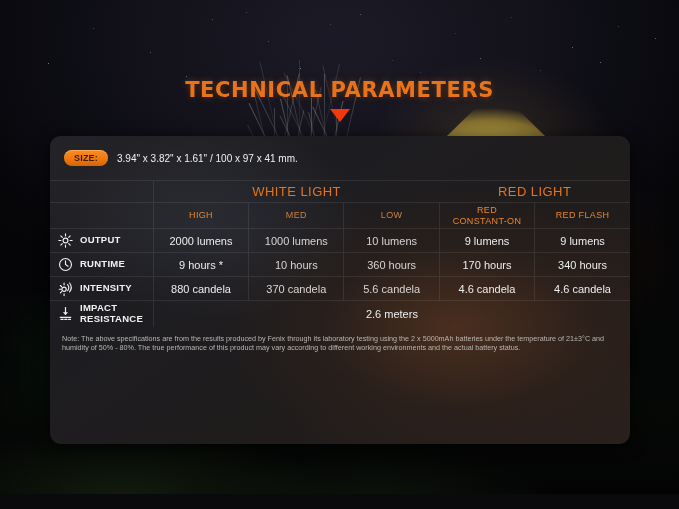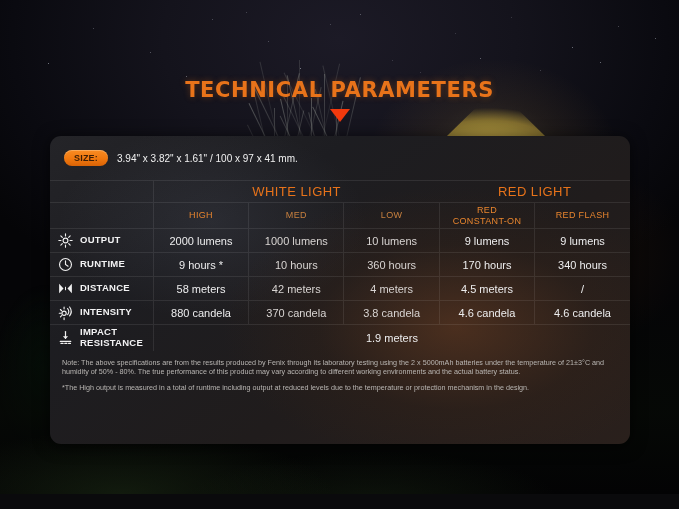--- a/index.html
+++ b/index.html
@@ -325,60 +325,39 @@
             <span>RUNTIME</span>
           </div>
         </td>
         <td class="cell">9 hours *</td>
         <td class="cell dim">10 hours</td>
         <td class="cell dim">360 hours</td>
         <td class="cell">170 hours</td>
         <td class="cell">340 hours</td>
       </tr>
 
-      <tr class="drow">
-        <td class="no-l">
-          <div class="rowlabel">
-            <span class="ico">
-              <svg viewBox="0 0 24 24">
-                    <g fill="#f0f0f0">
-                <path d="M3 5.2 L9.2 12 L3 18.8 Z"></path>
-                      <path d="M21 5.2 L14.8 12 L21 18.8 Z"></path>
-                <rect x="11.3" y="9.6" width="1.4" height="4.8"></rect>
-              </g>
-                  </svg>
-            </span>
-            <span>DISTANCE</span>
-          </div>
-        </td>
-        <td class="cell">58 meters</td>
-        <td class="cell dim">42 meters</td>
-        <td class="cell dim">4 meters</td>
-        <td class="cell">4.5 meters</td>
-        <td class="cell">/</td>
-      </tr>
 
       <tr class="drow">
         <td class="no-l">
           <div class="rowlabel">
             <span class="ico">
               <svg viewBox="0 0 24 24">
                     <g fill="none" stroke="#f0f0f0" stroke-width="1.6" stroke-linecap="round">
                 <circle cx="10" cy="13" r="3"></circle>
                 <path d="M10 4.4v2.4M3.2 13h2.4M4.8 7.8l1.7 1.7M4.8 18.2l1.7-1.7M10 19.6v2.4"></path>
                 <path d="M15 6.4a7 7 0 0 1 0 8.6M17.8 4.2a10.5 10.5 0 0 1 0 12.6"></path>
               </g>
                   </svg>
             </span>
             <span>INTENSITY</span>
           </div>
         </td>
         <td class="cell">880 candela</td>
         <td class="cell dim">370 candela</td>
-        <td class="cell dim">3.8 candela</td>
+        <td class="cell dim">5.6 candela</td>
         <td class="cell">4.6 candela</td>
         <td class="cell">4.6 candela</td>
       </tr>
 
       <tr class="drow2">
         <td class="no-l">
           <div class="rowlabel">
             <span class="ico">
               <svg viewBox="0 0 24 24">
                     <g fill="none" stroke="#f0f0f0" stroke-width="1.7" stroke-linecap="round">
@@ -388,25 +367,24 @@
                       <path d="M5.6 20.4h3M11 20.4h3M16.4 20.4h2.6"></path>
               </g>
                   </svg>
             </span>
             <span>
               <span>IMPACT</span>
               <span class="txt2">RESISTANCE</span>
             </span>
           </div>
         </td>
-        <td class="cell" colspan="5">1.9 meters</td>
+        <td class="cell" colspan="5">2.6 meters</td>
       </tr>
 
     </tbody>
       </table>
 
     <div class="note">
       <p>Note: The above specifications are from the results produced by Fenix through its laboratory testing using the 2 x 5000mAh batteries under the temperature of 21±3°C and humidity of 50% - 80%. The true performance of this product may vary according to different working environments and the actual battery status.</p>
-      <p class="p2">*The High output is measured in a total of runtime including output at reduced levels due to the temperature or protection mechanism in the design.</p>
     </div>
 
   </div>
 </div>
 
 </body></html>

